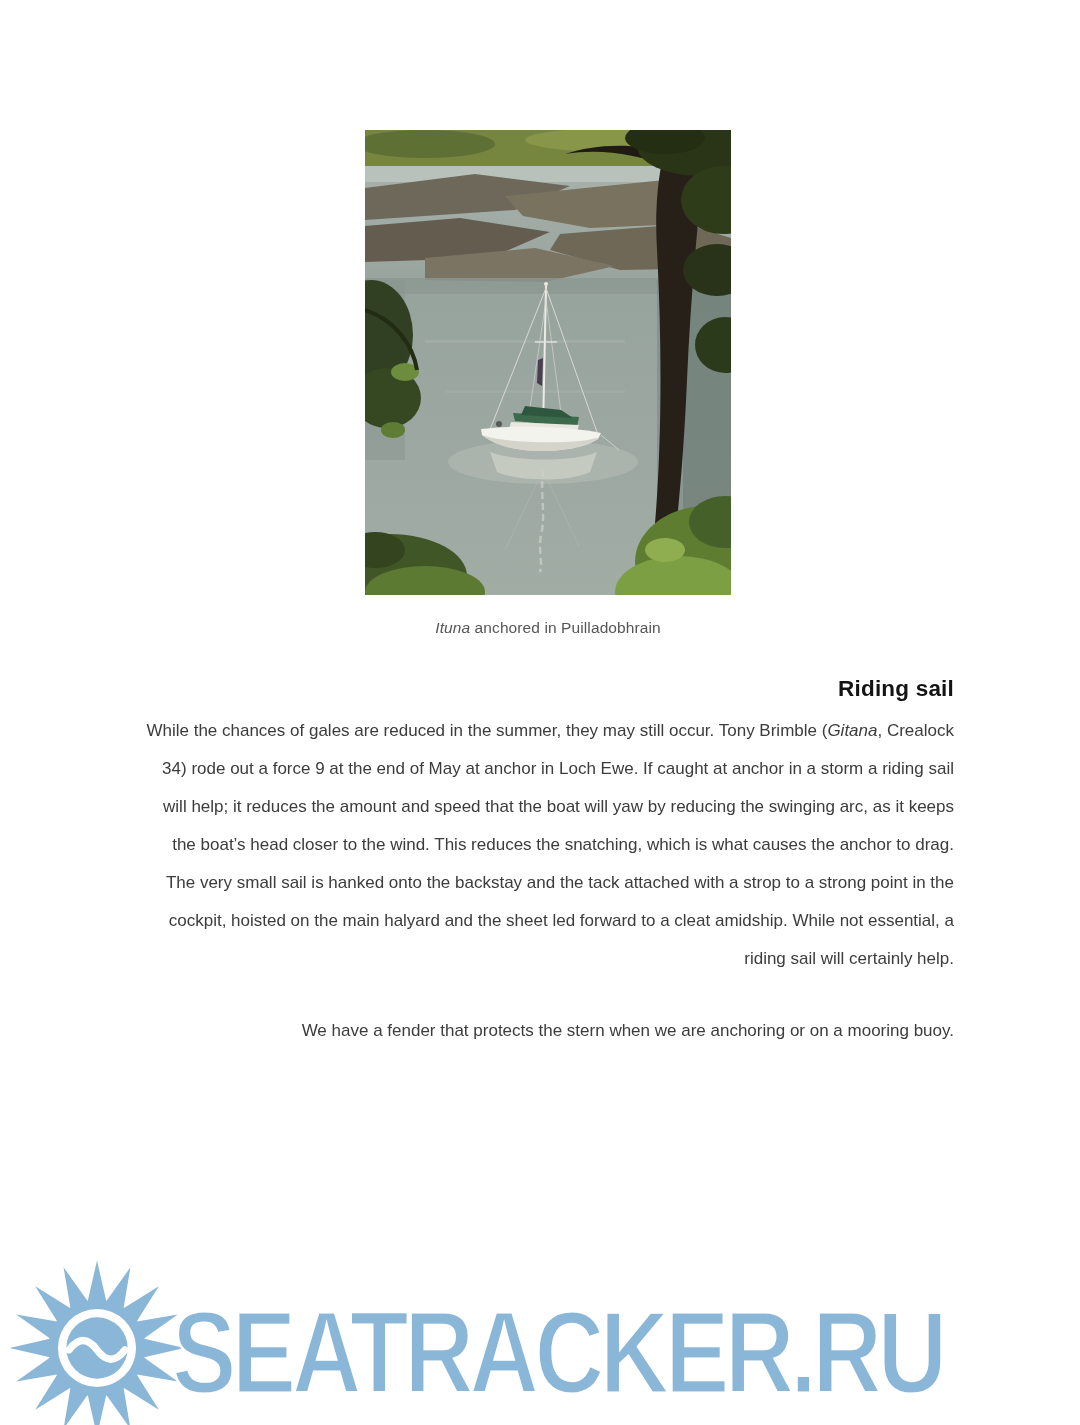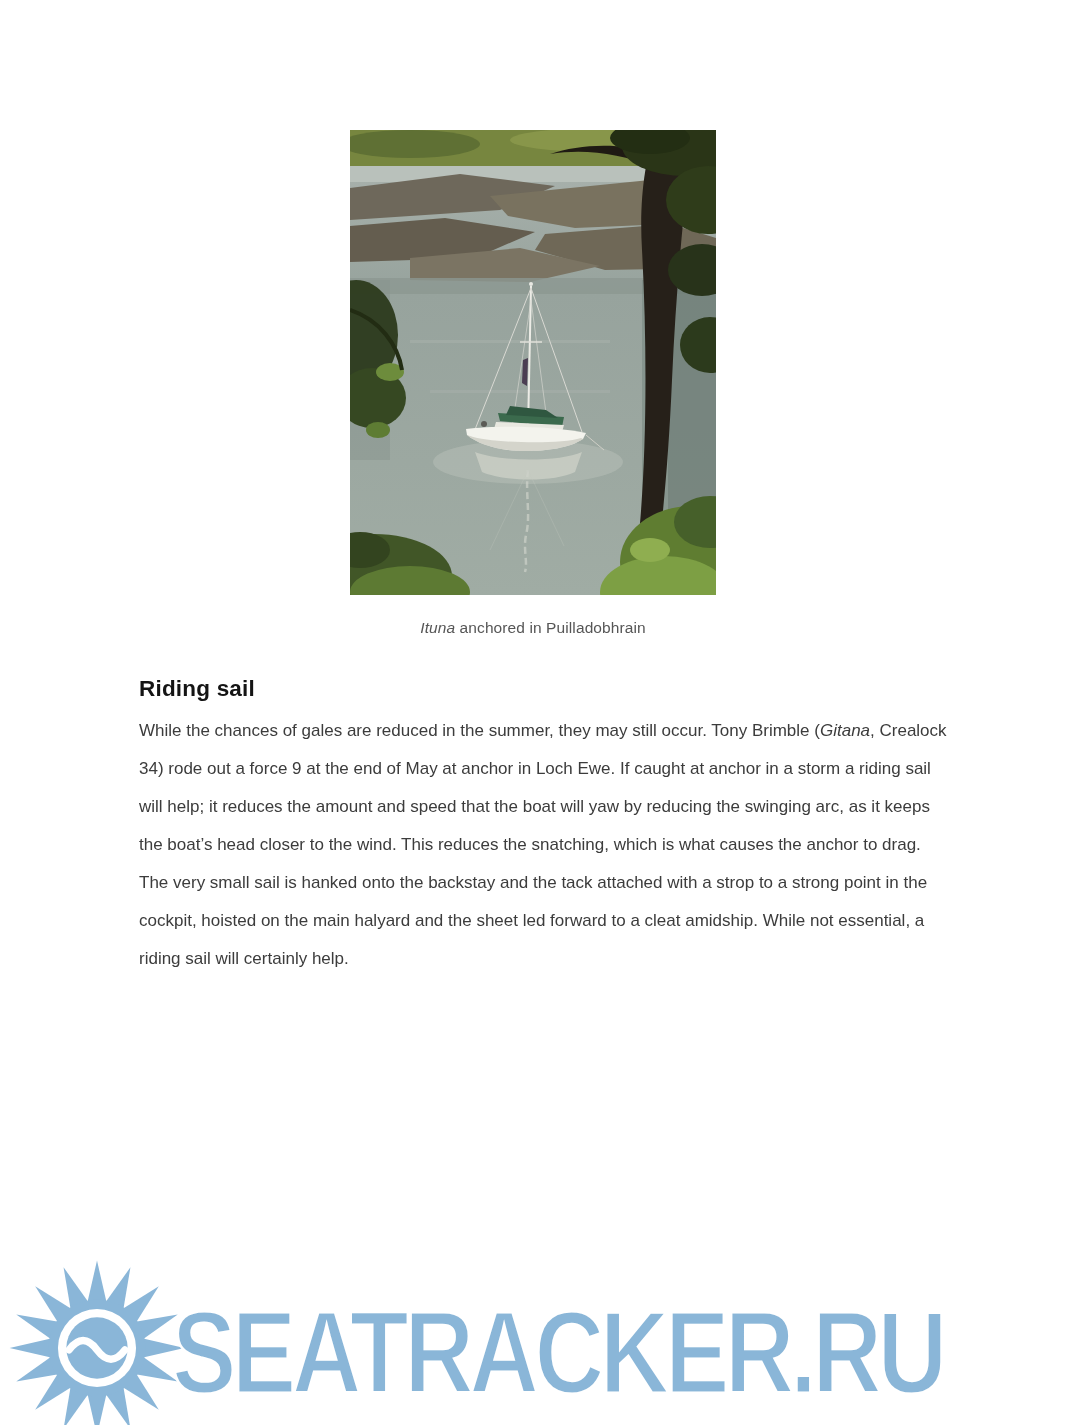--- a/index.html
+++ b/index.html
@@ -6,40 +6,41 @@
   .page {
     position: relative;
     width: 1080px;
     height: 1425px;
     background: #ffffff;
     overflow: hidden;
     font-family: "Liberation Sans", sans-serif;
   }
 
   
-  .figure { position: absolute; top: 130px; left: 350px; width: 350px; margin: 0; }
+  .figure { position: absolute; top: 130px; left: 365px; width: 350px; margin: 0; }
   .photo { width: 366px; height: 465px; display: block; }
   .photo svg { display: block; }
   .caption {
     margin-top: 24px;
     width: 366px;
     text-align: center;
     font-size: 15.5px;
     color: #565656;
     letter-spacing: 0.1px;
   }
   .caption em { font-style: italic; }
 
   
   .textblock {
     position: absolute;
     left: 139px;
     top: 676px;
     width: 815px;
     z-index: 2;
+    text-align: right;
   }
   .textblock h2 {
     margin: 0 0 10px 0;
     font-size: 22.5px;
     font-weight: 700;
     color: #141414;
     letter-spacing: 0.2px;
   }
   .textblock p {
     margin: 0 0 34px 0;
@@ -173,20 +174,21 @@
         <ellipse cx="300" cy="420" rx="20" ry="12" fill="#8fae50"></ellipse>
       </svg>
     </div>
     <figcaption class="caption"><em>Ituna</em><span> anchored in Puilladobhrain</span></figcaption>
   </figure>
 
   <div class="textblock">
     <h2>Riding sail</h2>
     <p><span>While the chances of gales are reduced in the summer, they may still occur. Tony Brimble (</span><em>Gitana</em><span>, Crealock 34) rode out a force 9 at the end of May at anchor in Loch Ewe. If caught at anchor in a storm a riding sail will help; it reduces the amount and speed that the boat will yaw by reducing the swinging arc, as it keeps the boat’s head closer to the wind. This reduces the snatching, which is what causes the anchor to drag. The very small sail is hanked onto the backstay and the tack attached with a strop to a strong point in the cockpit, hoisted on the main halyard and the sheet led forward to a cleat amidship. While not essential, a riding sail will certainly help.</span></p>
 
+    <p>We have a fender that protects the stern when we are anchoring or on a mooring buoy.</p>
   </div>
 
   <div class="watermark">
     <svg class="sun" viewBox="0 0 200 200">
       <defs>
         <polygon id="ray" points="100,6 89,54 111,54" fill="#8ab6d8"></polygon>
       </defs>
       <use href="#ray" xlink:href="#ray"></use>
       <use href="#ray" xlink:href="#ray" transform="rotate(22.5 100 100)"></use>
       <use href="#ray" xlink:href="#ray" transform="rotate(45 100 100)"></use>

